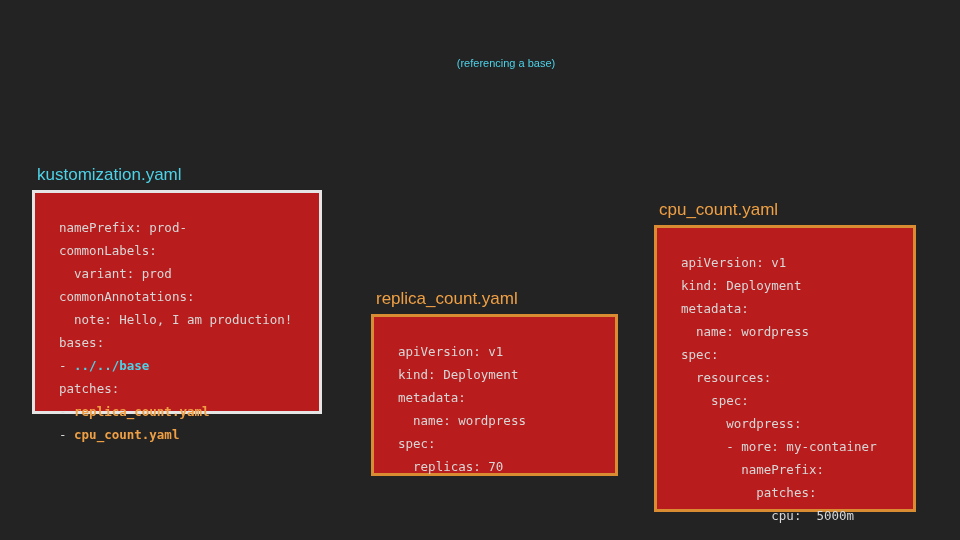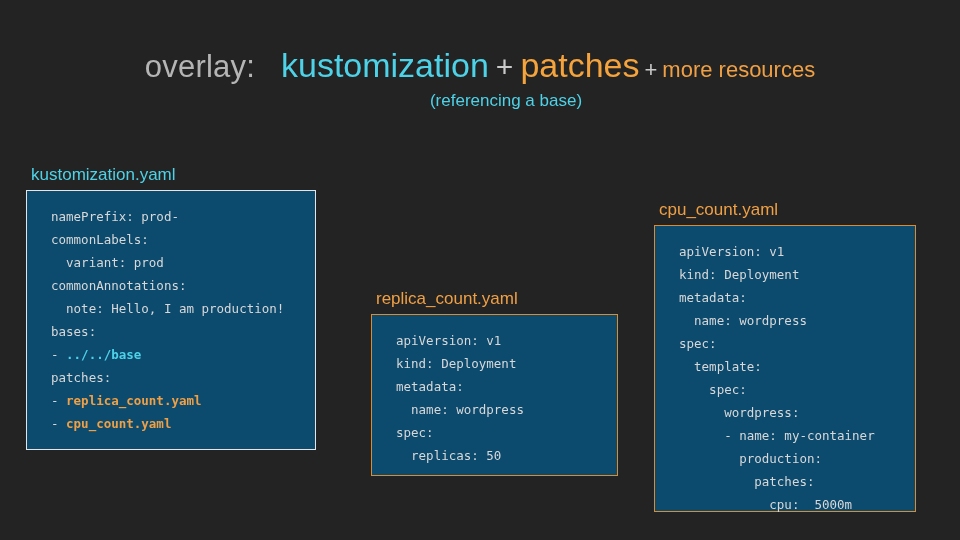--- a/index.html
+++ b/index.html
@@ -53,73 +53,70 @@
     color: #c9c9c9;
     padding: 0 5px;
   }
   .t-more {
     font-size: 22px;
     color: #f0a044;
   }
   #title-sub {
     display: block;
     margin-top: 9px;
-    font-size: 17px;
+    font-size: 11px;
     color: #4dd2e8;
     margin-left: 52px;
   }
 
   
   .panel { position: absolute; }
   .panel-label {
     position: absolute;
     left: 5px;
     bottom: 100%;
     margin-bottom: 7px;
     font-size: 17px;
     white-space: nowrap;
     line-height: 1;
   }
   .panel-label.cyan  { color: #4dd2e8; }
   .panel-label.orange{ color: #f0a044; }
 
   .code-box {
     box-sizing: border-box;
-    background: #0c4a6e;
-    border: 1px solid #e5e5e5;
+    background: #b91c1c;
+    border: 3px solid #e5e5e5;
     width: 100%;
     height: 100%;
-    padding: 14px 10px 10px 24px;
+    padding: 23px 10px 10px 24px;
   }
   .code-box.orange { border-color: #d98c31; }
 
   pre.code {
     margin: 0;
     font-family: "DejaVu Sans Mono", "Liberation Mono", monospace;
     font-size: 12.5px;
     line-height: 23px;
     color: #d8d8d8;
     white-space: pre;
   }
   pre.code .hl-cyan   { color: #4dd2e8; font-weight: bold; }
   pre.code .hl-orange { color: #f0a044; font-weight: bold; }
   pre.code .dash      { color: #d8d8d8; }
 
   
-  #panel-kustomization { left: 26px;  top: 190px; width: 290px; height: 260px; }
+  #panel-kustomization { left: 32px;  top: 190px; width: 290px; height: 224px; }
   #panel-replica       { left: 371px; top: 314px; width: 247px; height: 162px; }
   #panel-cpu           { left: 654px; top: 225px; width: 262px; height: 287px; }
 </style>
 </head>
 <body>
 
 <div id="title-block">
-  <span id="title-line">
-    <span class="t-overlay">overlay:</span><span class="t-gap"></span><span class="t-kustomization">kustomization</span><span class="t-plus">+</span><span class="t-patches">patches</span><span class="t-plus2">+</span><span class="t-more">more resources</span>
-  </span>
   <span id="title-sub">(referencing a base)</span>
 </div>
 
 <div class="panel" id="panel-kustomization">
   <div class="panel-label cyan">kustomization.yaml</div>
   <div class="code-box">
     <pre class="code"><span class="dash">namePrefix: prod-</span>
 <span class="dash">commonLabels:</span>
 <span class="dash">  variant: prod</span>
 <span class="dash">commonAnnotations:</span>
@@ -133,33 +130,33 @@
 </div>
 
 <div class="panel" id="panel-replica">
   <div class="panel-label orange">replica_count.yaml</div>
   <div class="code-box orange">
     <pre class="code"><span class="dash">apiVersion: v1</span>
 <span class="dash">kind: Deployment</span>
 <span class="dash">metadata:</span>
 <span class="dash">  name: wordpress</span>
 <span class="dash">spec:</span>
-<span class="dash">  replicas: 50</span></pre>
+<span class="dash">  replicas: 70</span></pre>
   </div>
 </div>
 
 <div class="panel" id="panel-cpu">
   <div class="panel-label orange">cpu_count.yaml</div>
   <div class="code-box orange">
     <pre class="code"><span class="dash">apiVersion: v1</span>
 <span class="dash">kind: Deployment</span>
 <span class="dash">metadata:</span>
 <span class="dash">  name: wordpress</span>
 <span class="dash">spec:</span>
-<span class="dash">  template:</span>
+<span class="dash">  resources:</span>
 <span class="dash">    spec:</span>
 <span class="dash">      wordpress:</span>
-<span class="dash">      - name: my-container</span>
-<span class="dash">        production:</span>
+<span class="dash">      - more: my-container</span>
+<span class="dash">        namePrefix:</span>
 <span class="dash">          patches:</span>
 <span class="dash">            cpu:  5000m</span></pre>
   </div>
 </div>
 
 </body></html>

